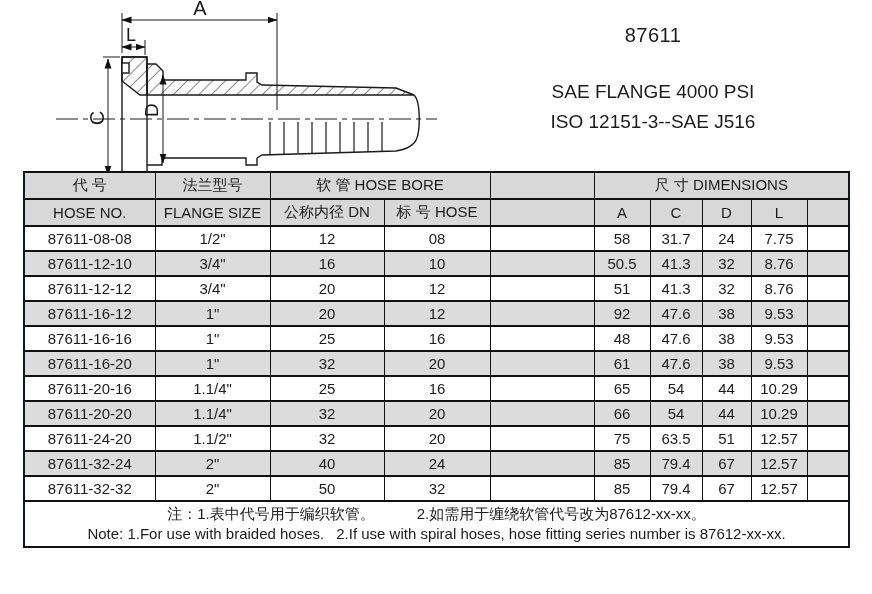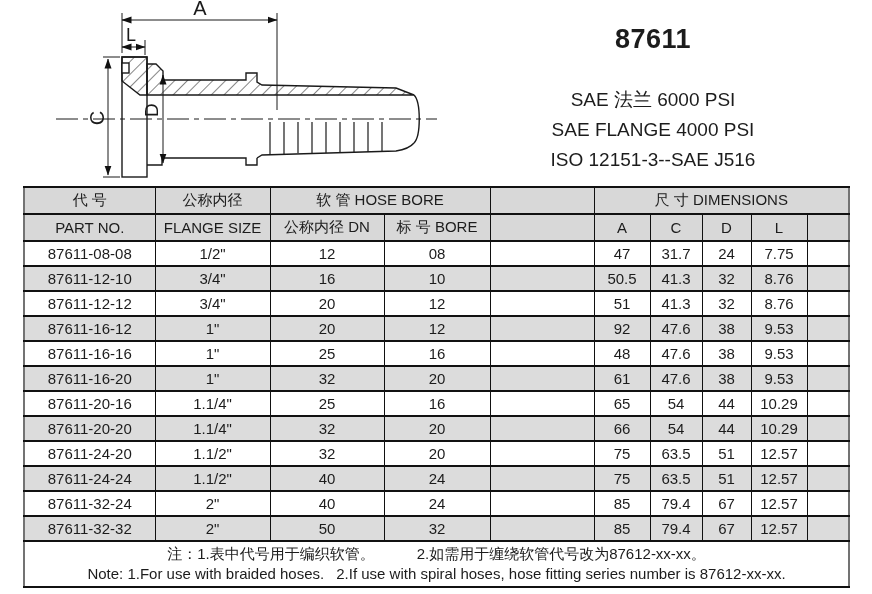--- a/index.html
+++ b/index.html
@@ -3,28 +3,28 @@
 <meta charset="utf-8">
 <style>
   html,body { margin:0; padding:0; background:#fff; }
   .page {
     position:relative; width:872px; height:594px; background:#ffffff;
     font-family:"Liberation Sans", sans-serif; color:#1c1c1c; overflow:hidden;
   }
   .drawing { position:absolute; left:0; top:0; }
 
   .title-block { position:absolute; left:438px; top:24px; width:430px; text-align:center; }
-  .part-series { font-size:27px; font-weight:700; letter-spacing:0.5px; }
+  .part-series { font-size:20px; font-weight:400; letter-spacing:0.5px; }
   .subtitles { margin-top:30px; }
   .subtitle { font-size:19px; line-height:30px; }
 
   table.spec-table {
-    position:absolute; left:23px; top:186px; width:826px;
+    position:absolute; left:23px; top:171px; width:826px;
     border-collapse:collapse; table-layout:fixed;
-    border:2px solid #737373; text-align:center; font-size:15px;
+    border:2px solid #0f172a; text-align:center; font-size:15px;
   }
   .spec-table th, .spec-table td {
     border:1px solid #111; border-top-width:2px; border-bottom-width:2px;
     padding:0; overflow:hidden; white-space:nowrap;
   }
   .spec-table thead th { background:#d8d8d8; height:25px; font-weight:normal; font-size:15px; }
   .spec-table tbody td { height:23px; background:#ffffff; }
   .spec-table tbody tr:nth-child(even) td { background:#dcdcdc; }
   .spec-table tfoot td.notes {
     height:42px; text-align:left; vertical-align:middle;
@@ -94,21 +94,20 @@
       <text x="200" y="15" text-anchor="middle">A</text>
       <text x="131" y="41" text-anchor="middle" font-size="18">L</text>
       <text x="97" y="125" text-anchor="middle" transform="rotate(-90 97 118)">C</text>
       <text x="152" y="116" text-anchor="middle" font-size="19" transform="rotate(-90 152 110)">D</text>
     </g>
   </svg>
 
   <div class="title-block">
     <div class="part-series">87611</div>
     <div class="subtitles">
-      <div class="subtitle">SAE 法兰 6000 PSI</div>
       <div class="subtitle">SAE FLANGE 4000 PSI</div>
       <div class="subtitle">ISO 12151-3--SAE J516</div>
     </div>
   </div>
 
   <table class="spec-table">
     <colgroup>
       <col style="width:131px">
         <col style="width:115px">
         <col style="width:114px">
@@ -116,46 +115,46 @@
         <col style="width:104px">
         <col style="width:56px">
       <col style="width:52px">
         <col style="width:49px">
         <col style="width:56px">
       <col style="width:42px">
     </colgroup>
     <thead>
       <tr>
         <th>代  号</th>
-        <th>公称内径</th>
+        <th>法兰型号</th>
         <th colspan="2">软  管 HOSE BORE</th>
         <th></th>
         <th colspan="5">尺 寸 DIMENSIONS</th>
       </tr>
       <tr>
-        <th>PART NO.</th>
+        <th>HOSE NO.</th>
         <th>FLANGE SIZE</th>
         <th>公称内径 DN</th>
-        <th>标 号 BORE</th>
+        <th>标 号 HOSE</th>
         <th></th>
         <th>A</th>
         <th>C</th>
         <th>D</th>
         <th>L</th>
         <th></th>
       </tr>
     </thead>
     <tbody>
         <tr>
           <td>87611-08-08</td>
           <td>1/2"</td>
           <td>12</td>
           <td>08</td>
           <td></td>
-          <td>47</td>
+          <td>58</td>
           <td>31.7</td>
           <td>24</td>
           <td>7.75</td>
           <td></td>
         </tr>
         <tr>
           <td>87611-12-10</td>
           <td>3/4"</td>
           <td>16</td>
           <td>10</td>
@@ -236,32 +235,20 @@
           <td>54</td>
           <td>44</td>
           <td>10.29</td>
           <td></td>
         </tr>
         <tr>
           <td>87611-24-20</td>
           <td>1.1/2"</td>
           <td>32</td>
           <td>20</td>
-          <td></td>
-          <td>75</td>
-          <td>63.5</td>
-          <td>51</td>
-          <td>12.57</td>
-          <td></td>
-        </tr>
-        <tr>
-          <td>87611-24-24</td>
-          <td>1.1/2"</td>
-          <td>40</td>
-          <td>24</td>
           <td></td>
           <td>75</td>
           <td>63.5</td>
           <td>51</td>
           <td>12.57</td>
           <td></td>
         </tr>
         <tr>
           <td>87611-32-24</td>
           <td>2"</td>

